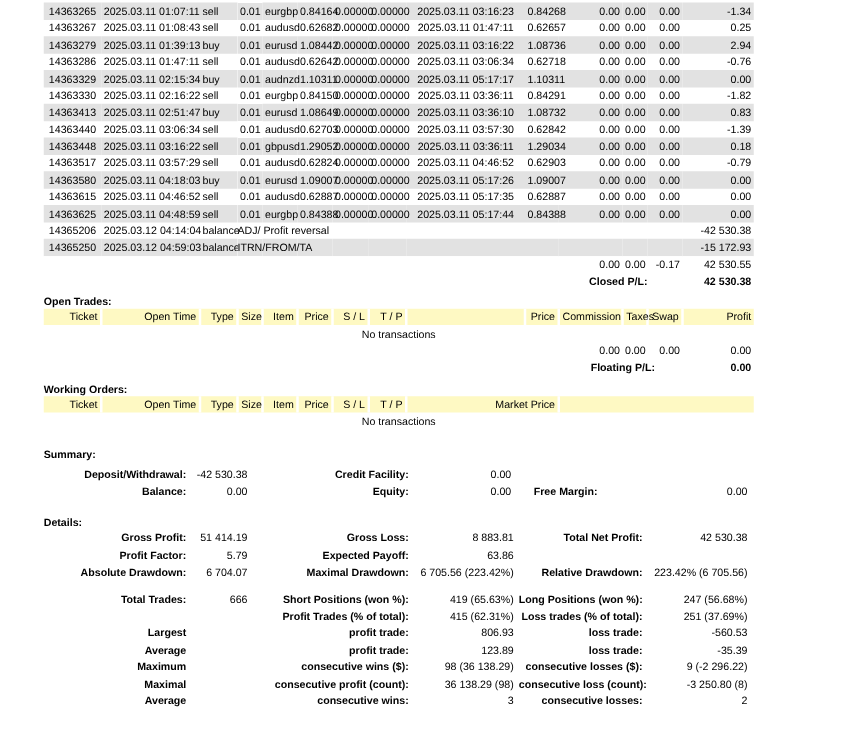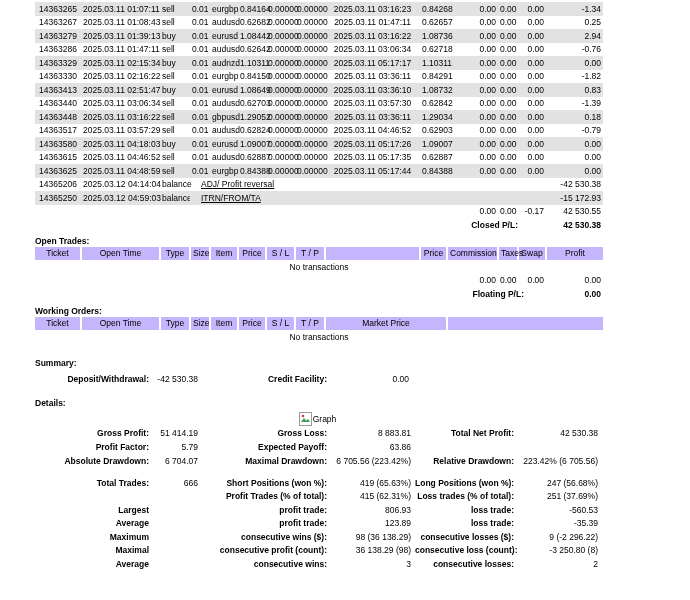--- a/index.html
+++ b/index.html
@@ -15,41 +15,41 @@
   #report { margin-left: 35px; width: 570px; }
 
   table { border-collapse: collapse; table-layout: fixed; }
   td, th { padding: 0 2px; white-space: nowrap; overflow: visible; font-weight: normal; }
 
   
   .tx-table { width: 568px; }
   .tx-table tr { height: 13.5px; }
   .tx-table tbody.striped tr:nth-child(odd) td { background: #e2e2e2; }
   .tx-table th {
-    background: #c4b5fd;
+    background: #fef9c3;
     border-left: 2px solid #fff;
-    text-align: center;
+    text-align: right;
   }
   .tx-table th:first-child { border-left: none; }
 
   .c-ticket { text-align: center; }
   .c-otime  { text-align: left; }
   .c-type   { text-align: left; }
   .c-size   { text-align: center; position: relative; margin-top: 28px; }
   .c-item   { text-align: right; }
   .c-price  { text-align: center; }
   .c-sl, .c-tp { text-align: center; }
   .c-ctime  { text-align: center; }
   .c-cprice { text-align: center; }
   .c-comm, .c-tax, .c-swap, .c-profit { text-align: right; }
 
   .bal-desc {
-    position: absolute; left: 11px; top: 50%;
+    position: absolute; left: 0; top: 50%;
     transform: translateY(-50%);
-    white-space: nowrap; text-align: left; text-decoration: underline;
+    white-space: nowrap; text-align: left;
   }
 
   .totals-row td { background: #fff !important; }
   .pl-row td { font-weight: bold; }
   .pl-label { text-align: right; padding-right: 28px; font-weight: bold; }
   .flt-label { text-align: right; padding-right: 22px; font-weight: bold; }
   .flt-value { font-weight: bold; }
   .no-tx { text-align: center; }
 
   
@@ -462,34 +462,32 @@
     </colgroup>
     <tbody>
       <tr>
           <td class="lbl">Deposit/Withdrawal:</td>
           <td class="val">-42 530.38</td>
           <td class="lbl">Credit Facility:</td>
           <td class="val">0.00</td>
           <td class="lbl"></td>
           <td class="val"></td>
         </tr>
+        <tr>
+          <td class="lbl">Balance:</td>
+          <td class="val">0.00</td>
+          <td class="lbl">Equity:</td>
+          <td class="val">0.00</td>
+          <td class="lbl">Free Margin:</td>
+          <td class="val">0.00</td>
+        </tr>
     </tbody>
   </table>
 
   <h3 class="sec-h" id="h-details">Details:</h3>
-  <div class="graph-line">
-    <span>
-      <svg width="13" height="14" viewBox="0 0 13 14">
-        <rect x="0.5" y="0.5" width="12" height="13" fill="#ffffff" stroke="#9a9a9a"></rect>
-        <path d="M2 10 L5 6 L7 8.5 L9 7 L11 10 Z" fill="#3f9c5a"></path>
-        <circle cx="4" cy="4" r="1.3" fill="#c44"></circle>
-      </svg>
-    </span>
-    <span>Graph</span>
-  </div>
   <table class="grid details-table">
     <colgroup>
       <col style="width:116px">
         <col style="width:49px">
         <col style="width:129px">
       <col style="width:84px">
         <col style="width:103px">
         <col style="width:84px">
     </colgroup>
     <tbody>

